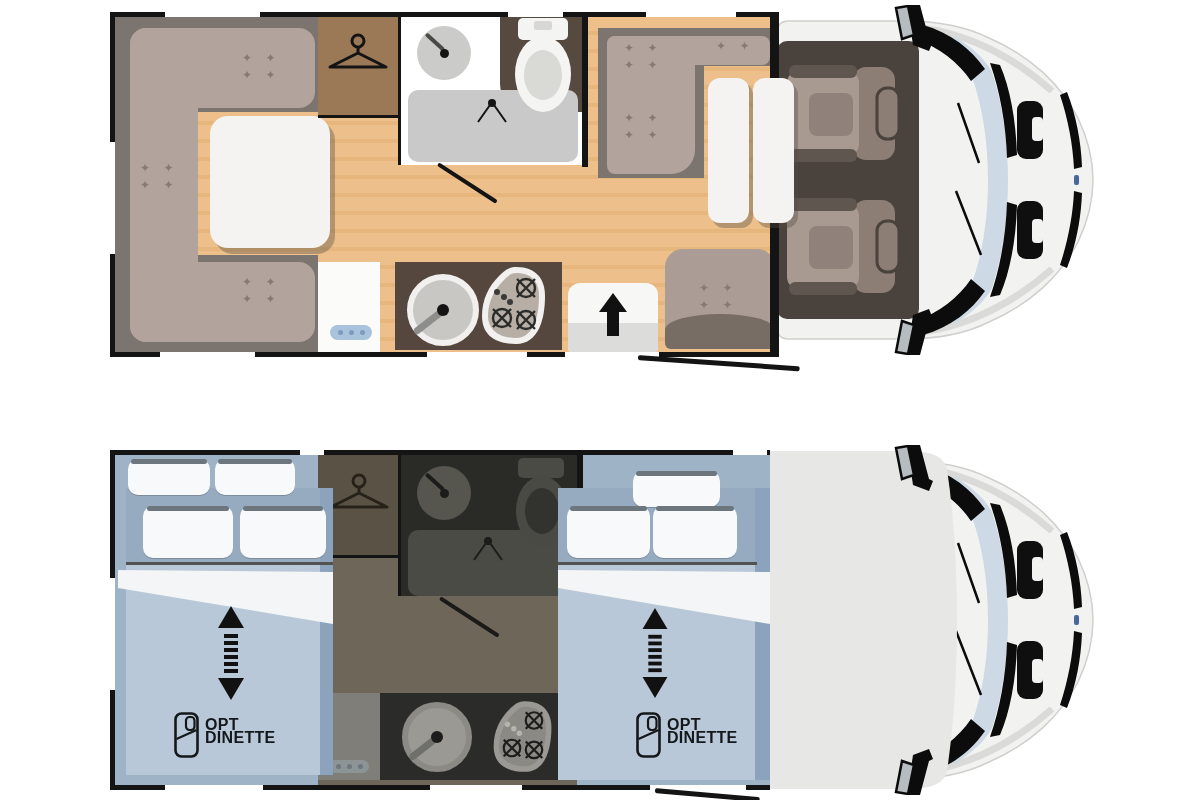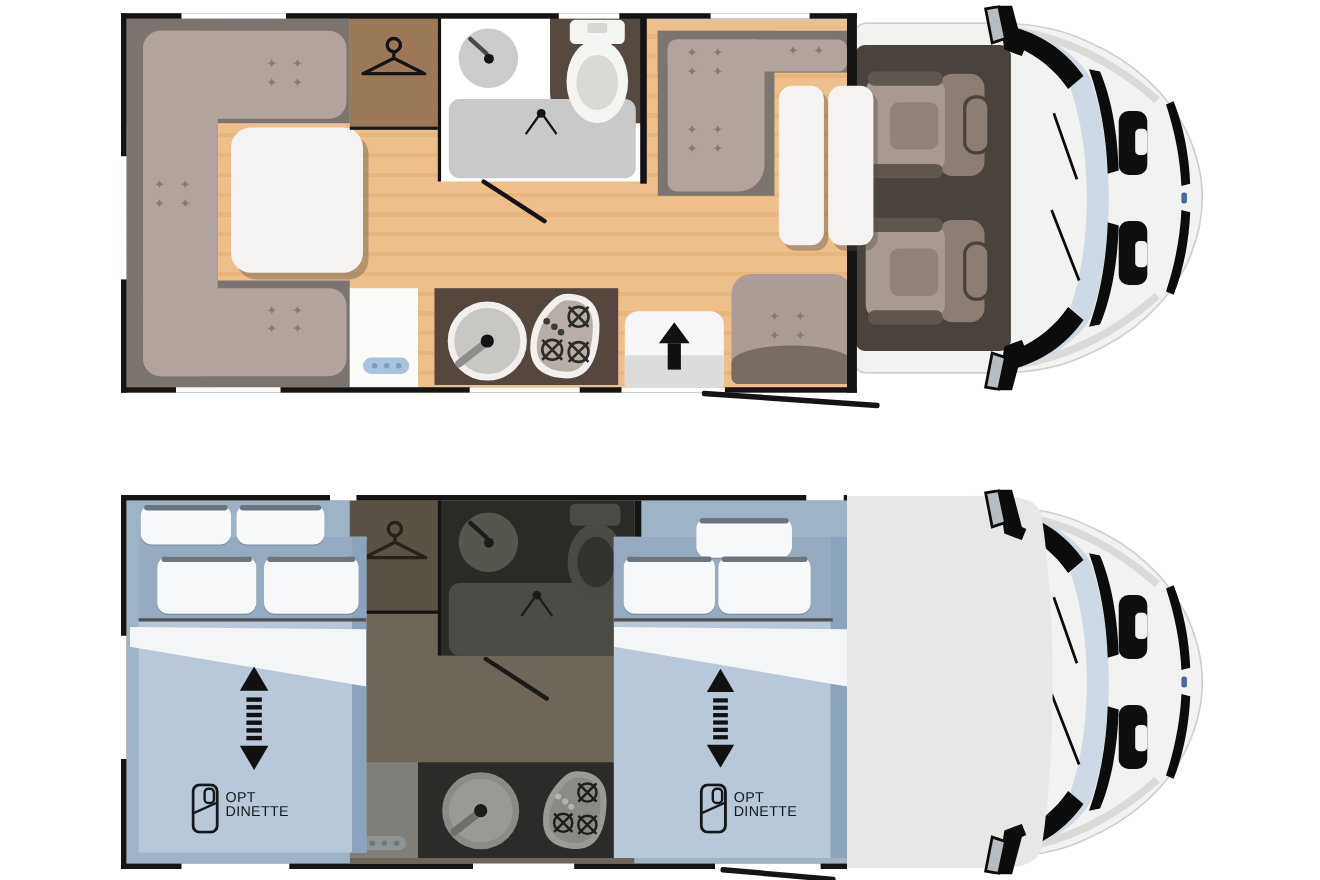--- a/index.html
+++ b/index.html
@@ -63,21 +63,21 @@
   
   .room-blue{position:absolute;background:#9fb3c7;}
   .corridor{position:absolute;background:#6e6759;}
   .bed{position:absolute;background:#b8c8d8;}
   .bed-header{position:absolute;background:#96abc0;}
   .bed-edge{position:absolute;background:#8ba3bd;}
   .bed-divider{position:absolute;background:#525252;}
   .sheet{position:absolute;background:#f3f5f7;}
   .pillow{position:absolute;background:#f7f9fa;border-radius:10px;box-shadow:0 1px 0 rgba(0,0,0,.18);}
   .pillow .ptrim{position:absolute;left:4%;right:4%;top:0;height:5px;background:#6d767c;border-radius:3px;}
-  .bedlabel{position:absolute;color:#15181a;font-size:13px;font-weight:400;line-height:13px;letter-spacing:.3px;}
+  .bedlabel{position:absolute;color:#15181a;font-size:16px;font-weight:700;line-height:13px;letter-spacing:.3px;}
   svg{display:block;}
 </style>
 </head>
 <body>
 
 <div class="stage">
 
   <div class="cabwrap cab-day">
     <svg width="345" height="350" viewBox="0 0 345 350">
       <path d="M34 16 H150 C186 16 212 22 234 33 C276 51 306 80 323 113 C333 134 338 155 338 175 C338 195 333 216 323 237 C306 270 276 299 234 317 C212 328 186 334 150 334 H34 Q22 334 22 322 V28 Q22 16 34 16 Z" fill="#f2f2f1" stroke="#cfcfce" stroke-width="1.5"></path>

